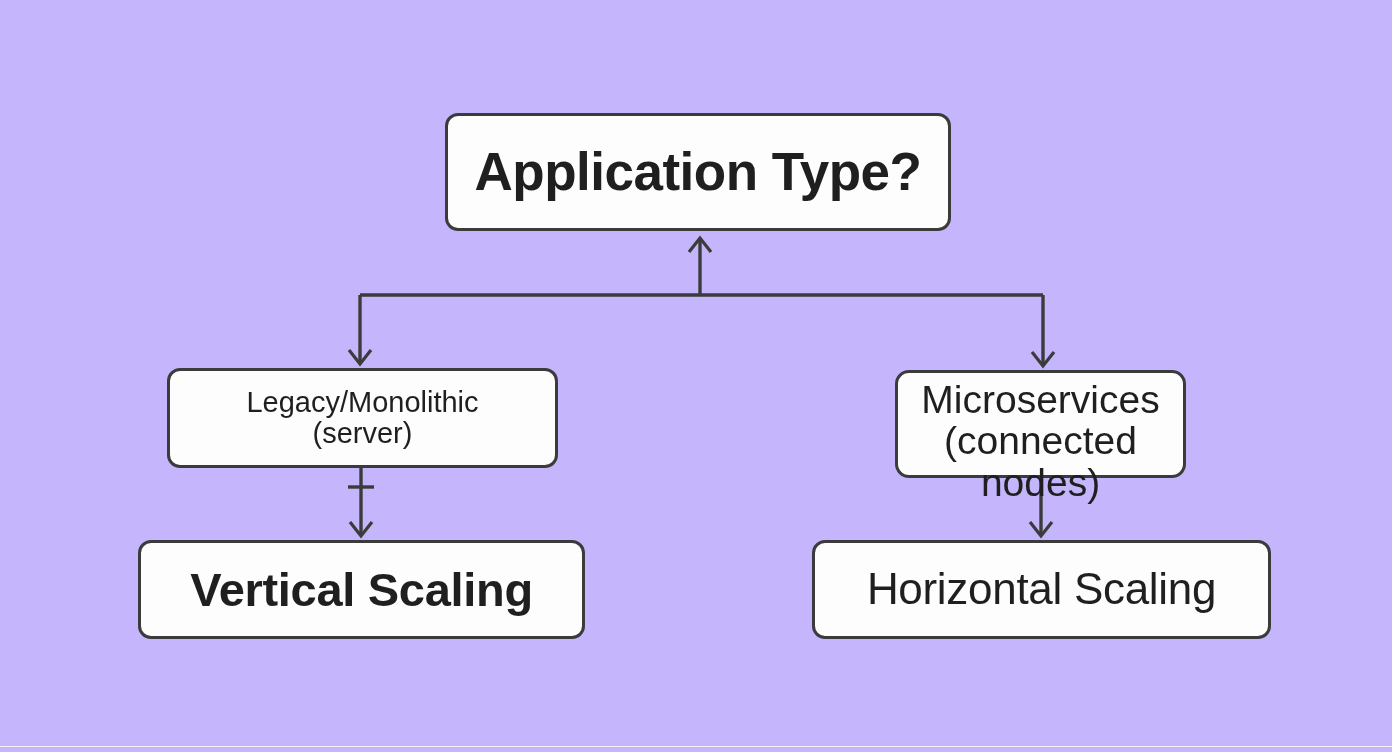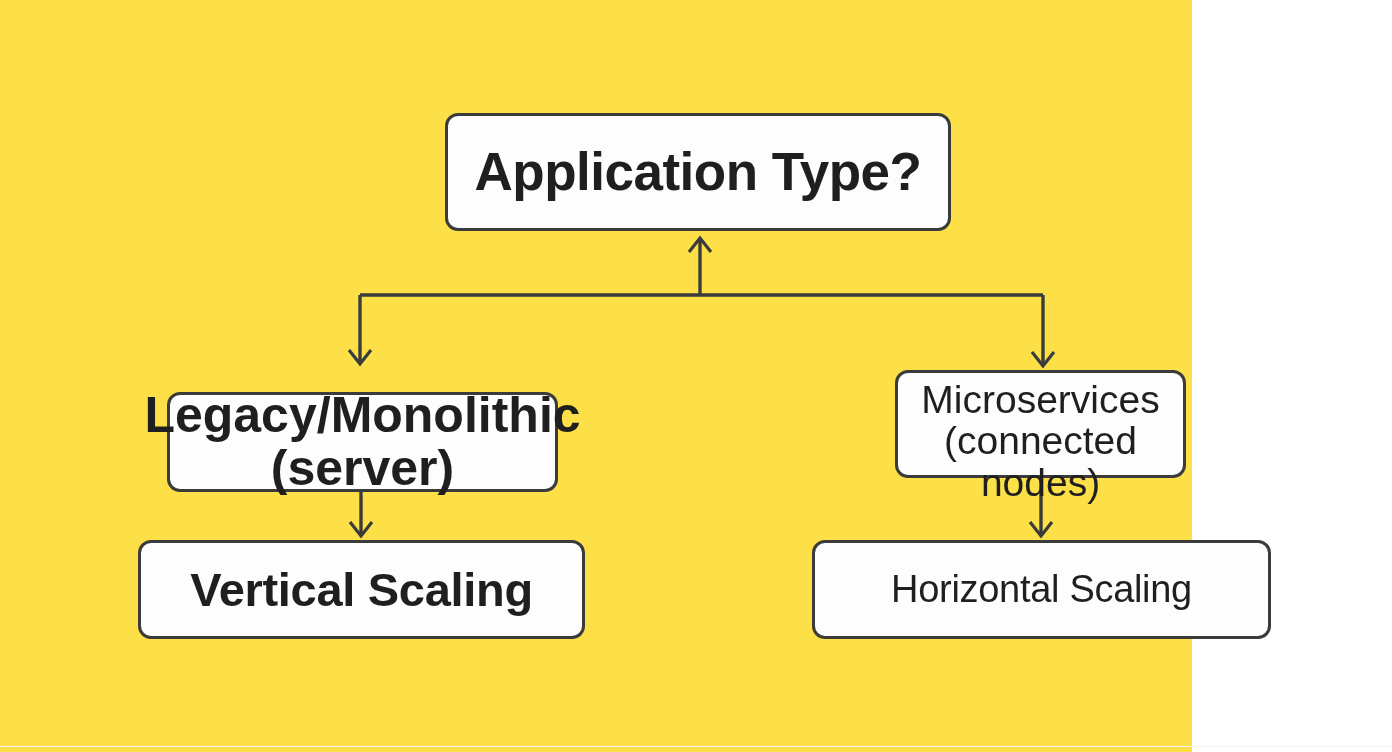--- a/index.html
+++ b/index.html
@@ -10,23 +10,23 @@
   }
   body {
     width: 1392px;
     height: 752px;
     overflow: hidden;
     font-family: "Liberation Sans", sans-serif;
     -webkit-font-smoothing: antialiased;
   }
   #canvas {
     position: relative;
-    width: 1192px;
+    width: 1392px;
     height: 752px;
-    background: #fde047;
+    background: #c4b5fd;
   }
   
   #edges {
     position: absolute;
     left: 0;
     top: 0;
     width: 1392px;
     height: 752px;
     z-index: 1;
   }
@@ -67,51 +67,51 @@
     height: 118px;
     font-size: 53px;
     font-weight: 700;
     letter-spacing: -0.5px;
   }
   #node-legacy {
     left: 167px;
     top: 368px;
     width: 391px;
     height: 100px;
-    font-size: 50px;
-    font-weight: 700;
-    margin-top: 24px;
+    font-size: 29px;
+    font-weight: 400;
   }
   #node-micro {
     left: 895px;
     top: 370px;
     width: 291px;
     height: 108px;
     font-size: 39px;
     font-weight: 400;
+    border-radius: 14px;
   }
   #node-micro .node-label {
     top: 6px;
   }
   #node-vertical {
     left: 138px;
     top: 540px;
     width: 447px;
     height: 99px;
     font-size: 47px;
     font-weight: 700;
     letter-spacing: -0.3px;
     text-align: right;
   }
   #node-horizontal {
     left: 812px;
     top: 540px;
     width: 459px;
     height: 99px;
-    font-size: 38px;
+    font-size: 44px;
     font-weight: 400;
     letter-spacing: -0.3px;
   }
   #page-bottom-rule {
     position: absolute;
     left: 0;
     bottom: 5px;
     width: 1392px;
     height: 1px;
     background: #f1f1f1;

